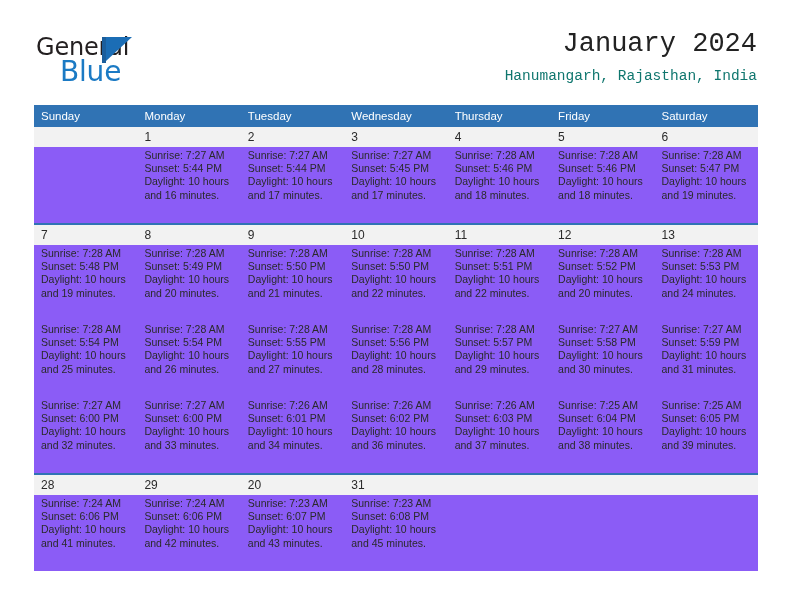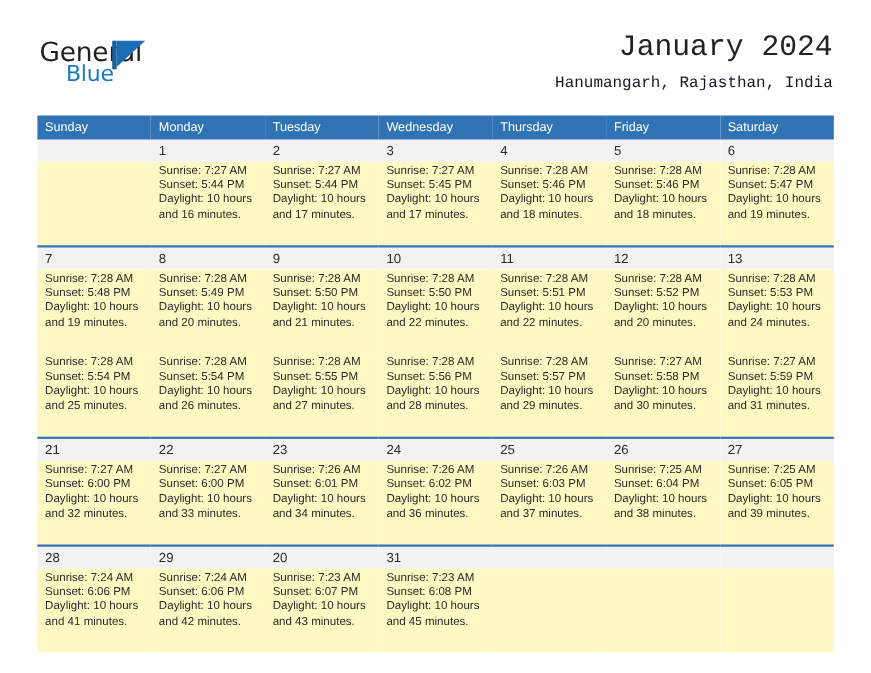--- a/index.html
+++ b/index.html
@@ -42,21 +42,21 @@
     top: 0;
     font-size: 24px;
     letter-spacing: -0.2px;
     color: #231f20;
     font-family: "DejaVu Sans", sans-serif;
   }
   .logo-blue {
     position: absolute;
     left: 24px;
     top: 22px;
-    font-size: 20px;
+    font-size: 28px;
     letter-spacing: -0.2px;
     color: #1b7ac4;
     font-family: "DejaVu Sans", sans-serif;
   }
   .logo-flag {
     position: absolute;
     left: 66px;
     top: 4px;
     width: 30px;
     height: 26px;
@@ -87,21 +87,21 @@
     font-family: Liberation Mono, monospace;
   }
   .cal-title {
     font-size: 27px;
     color: #222222;
     line-height: 32px;
     white-space: nowrap;
   }
   .cal-subtitle {
     font-size: 14.5px;
-    color: #0f172a;
+    color: #0f766e;
     line-height: 20px;
     margin-top: 6px;
     white-space: nowrap;
     text-align: center;
   }
 
   
   .calendar {
     position: absolute;
     left: 34px;
@@ -136,21 +136,21 @@
     border-top: 2px solid #3073B4;
   }
   tr.week-daynums.first td {
     border-top: none;
   }
   tr.week-daynums td.empty {
     color: transparent;
   }
 
   tr.week-body td {
-    background: #fef9c3;
+    background: #8b5cf6;
     font-size: 10.5px;
     color: #2a2a2a;
     padding: 2px 6px 12px 7px;
     vertical-align: top;
     line-height: 13.2px;
     height: 62px;
   }
   .line { display: block; white-space: nowrap; }
 </style>
 </head>
@@ -346,29 +346,20 @@
             <span class="line">and 30 minutes.</span>
           </td>
           <td>
             <span class="line">Sunrise: 7:27 AM</span>
             <span class="line">Sunset: 5:59 PM</span>
             <span class="line">Daylight: 10 hours</span>
             <span class="line">and 31 minutes.</span>
           </td>
         </tr>
 
-        <tr class="week-daynums">
-          <td>21</td>
-          <td>22</td>
-          <td>23</td>
-          <td>24</td>
-          <td>25</td>
-          <td>26</td>
-          <td>27</td>
-        </tr>
         <tr class="week-body">
           <td>
             <span class="line">Sunrise: 7:27 AM</span>
             <span class="line">Sunset: 6:00 PM</span>
             <span class="line">Daylight: 10 hours</span>
             <span class="line">and 32 minutes.</span>
           </td>
           <td>
             <span class="line">Sunrise: 7:27 AM</span>
             <span class="line">Sunset: 6:00 PM</span>

